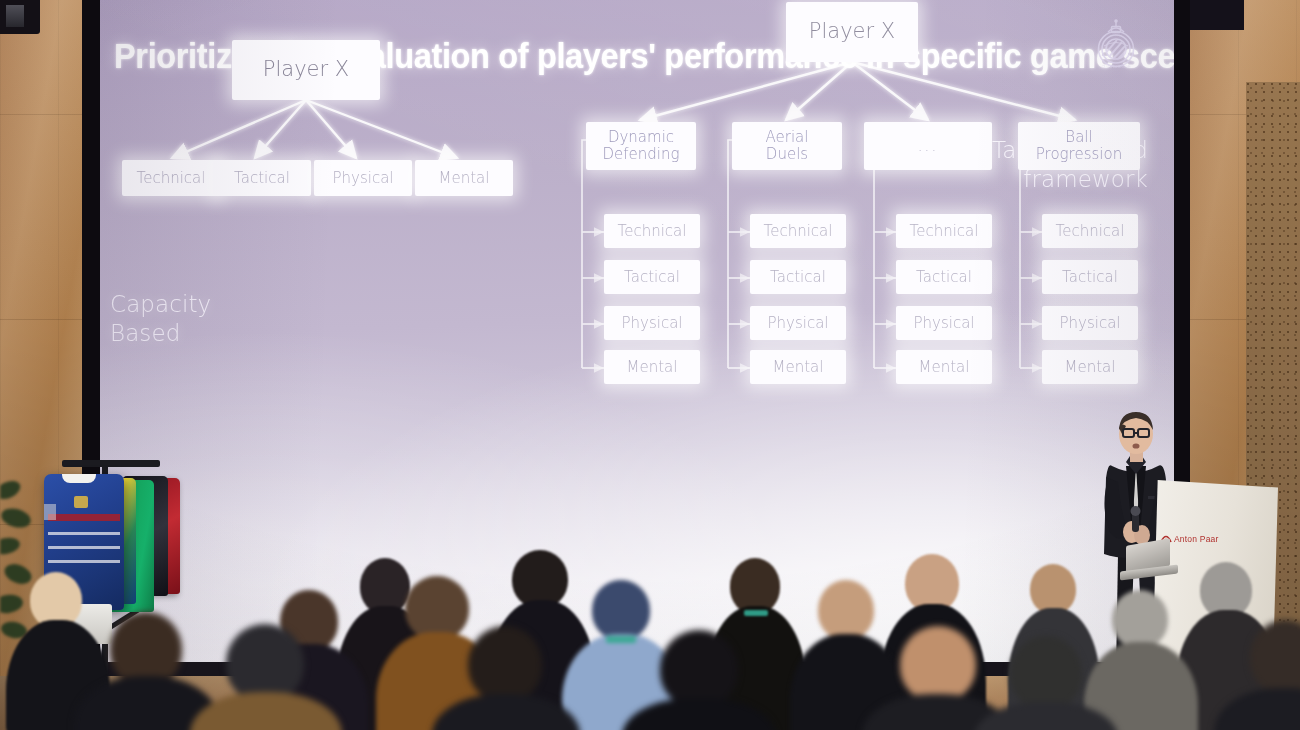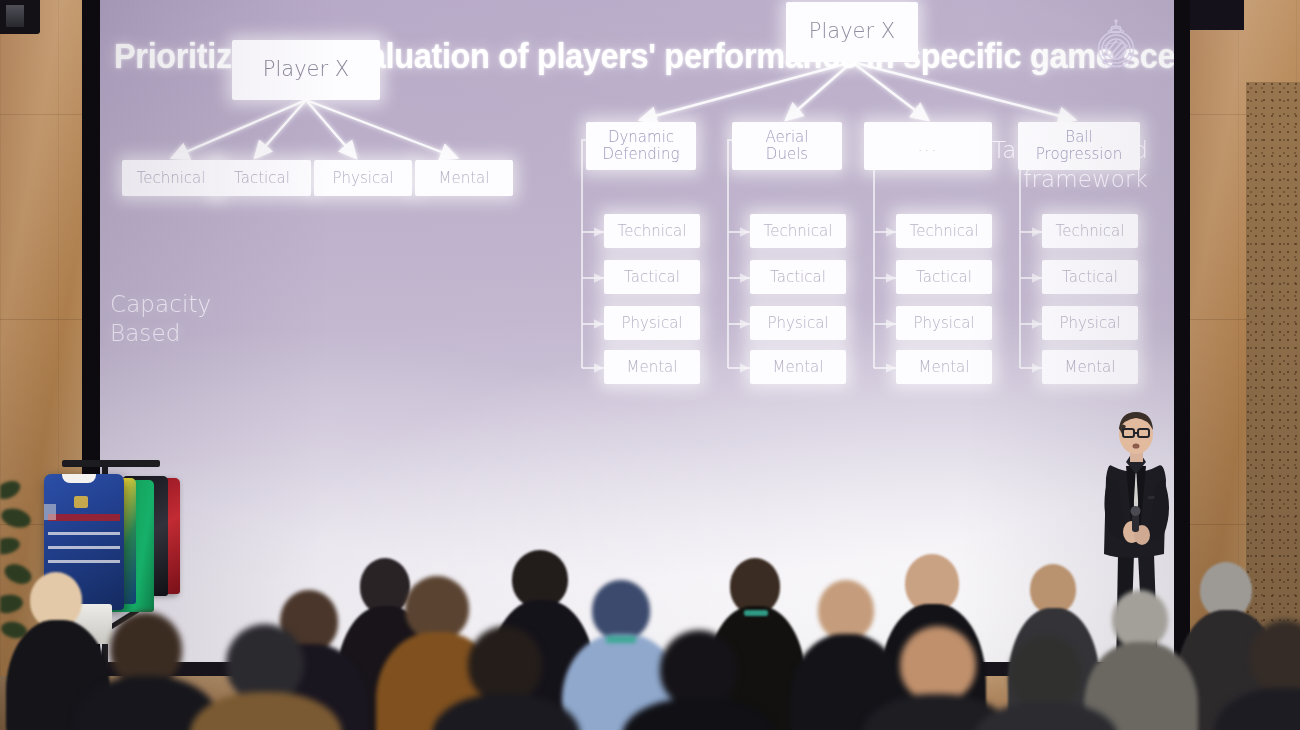--- a/index.html
+++ b/index.html
@@ -478,20 +478,32 @@
       <g stroke="#23232a" stroke-width="2" fill="none">
         <rect x="41" y="25" width="11" height="8" rx="2"></rect>
         <rect x="56" y="25" width="11" height="8" rx="2"></rect>
         <line x1="52" y1="29" x2="56" y2="29"></line>
       </g>
 
       <ellipse cx="54" cy="42" rx="3.5" ry="2.6" fill="#8d5b4c"></ellipse>
     </svg>
   </div>
 
+  <div id="podium">
+    <div class="podium-face"></div>
+    <div class="podium-mark">
+      <svg viewBox="0 0 14 14" width="14" height="14">
+        <path d="M2 12 Q7 1 12 12" stroke="#b0322f" stroke-width="1.6" fill="none"></path>
+        <path d="M5 12 Q7 6 9 12" stroke="#b0322f" stroke-width="1.2" fill="none" opacity=".75"></path>
+      </svg>
+    </div>
+    <div class="podium-brand">Anton Paar</div>
+    <div class="laptop-screen"></div>
+    <div class="laptop-base"></div>
+  </div>
 
   <div id="audience">
 
     <div class="blur-1">
       <div class="head" style="left:30px;  top:32px; width:52px; height:56px; background:#e3c9a8;"></div>
       <div class="body" style="left:6px;   top:80px; width:104px; height:118px; background:#141419;"></div>
 
       <div class="head" style="left:360px; top:18px; width:50px; height:56px; background:#2a2326;"></div>
       <div class="body" style="left:336px; top:66px; width:100px; height:128px; background:#181419;"></div>
 

